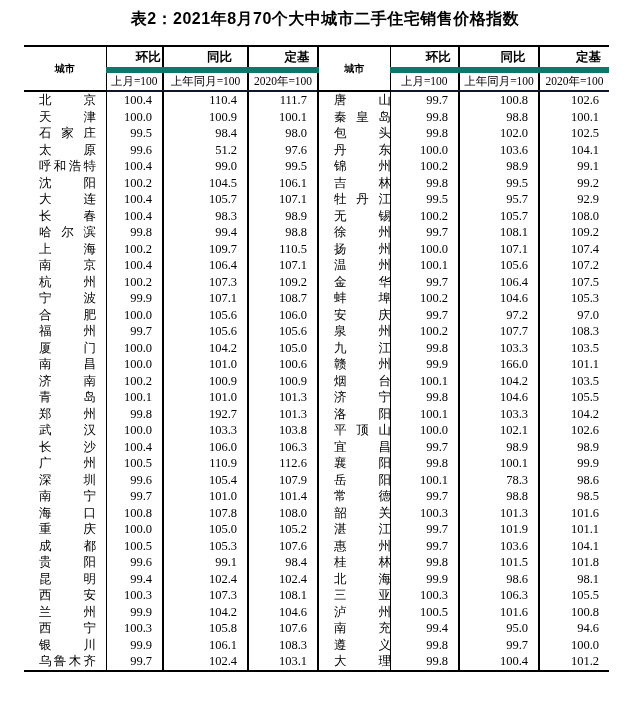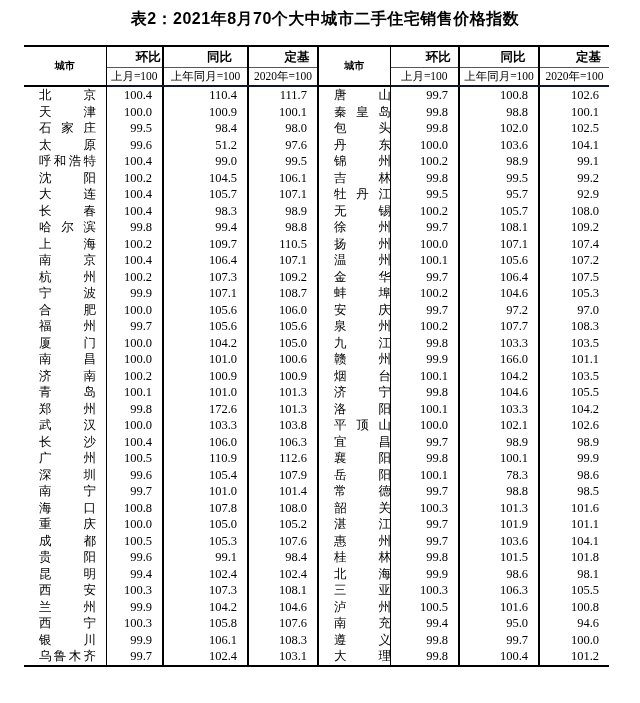--- a/index.html
+++ b/index.html
@@ -32,21 +32,21 @@
   th.h-city {
     font-family: "Liberation Sans", "DejaVu Sans", sans-serif;
     font-weight: bold; font-size: 10px;
     border-bottom: 2px solid #000;
     text-align: center; vertical-align: middle;
   }
   th.h-lbl {
     height: 20px;
     font-family: "Liberation Sans", "DejaVu Sans", sans-serif;
     font-weight: bold; font-size: 12.5px;
-    border-bottom: 1px solid #0f766e;
+    border-bottom: 6px solid #0f766e;
     text-align: center; vertical-align: middle; padding-left: 28px;
   }
   th.h-sub {
     height: 17px;
     font-family: "Liberation Serif", "DejaVu Serif", serif;
     font-weight: normal; font-size: 11.5px;
     border-bottom: 2px solid #0f172a;
     text-align: center; vertical-align: middle;
   }
   tbody td {
@@ -292,21 +292,21 @@
           <td class="td-val bR2">101.0</td>
           <td class="td-val bR2">101.3</td>
           <td class="td-city bR1"><span class="cname">济宁</span></td>
           <td class="td-val bR2">99.8</td>
           <td class="td-val bR2">104.6</td>
           <td class="td-val">105.5</td>
         </tr>
         <tr>
           <td class="td-city bR1"><span class="cname">郑州</span></td>
           <td class="td-val bR2">99.8</td>
-          <td class="td-val bR2">172.6</td>
+          <td class="td-val bR2">192.7</td>
           <td class="td-val bR2">101.3</td>
           <td class="td-city bR1"><span class="cname">洛阳</span></td>
           <td class="td-val bR2">100.1</td>
           <td class="td-val bR2">103.3</td>
           <td class="td-val">104.2</td>
         </tr>
         <tr>
           <td class="td-city bR1"><span class="cname">武汉</span></td>
           <td class="td-val bR2">100.0</td>
           <td class="td-val bR2">103.3</td>

